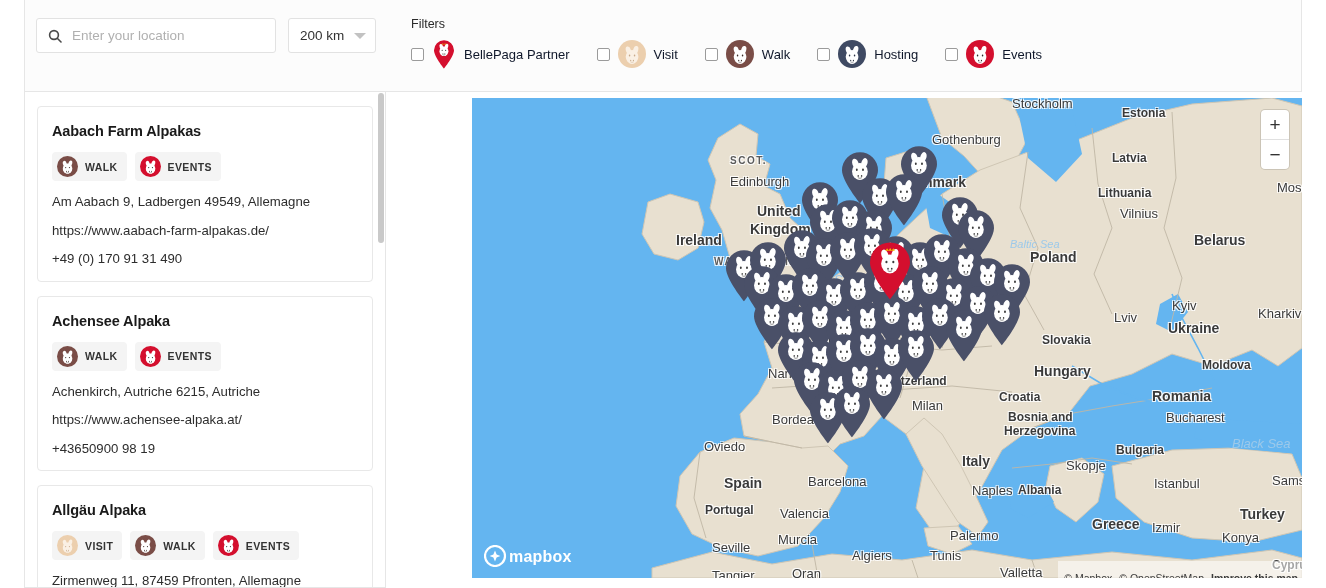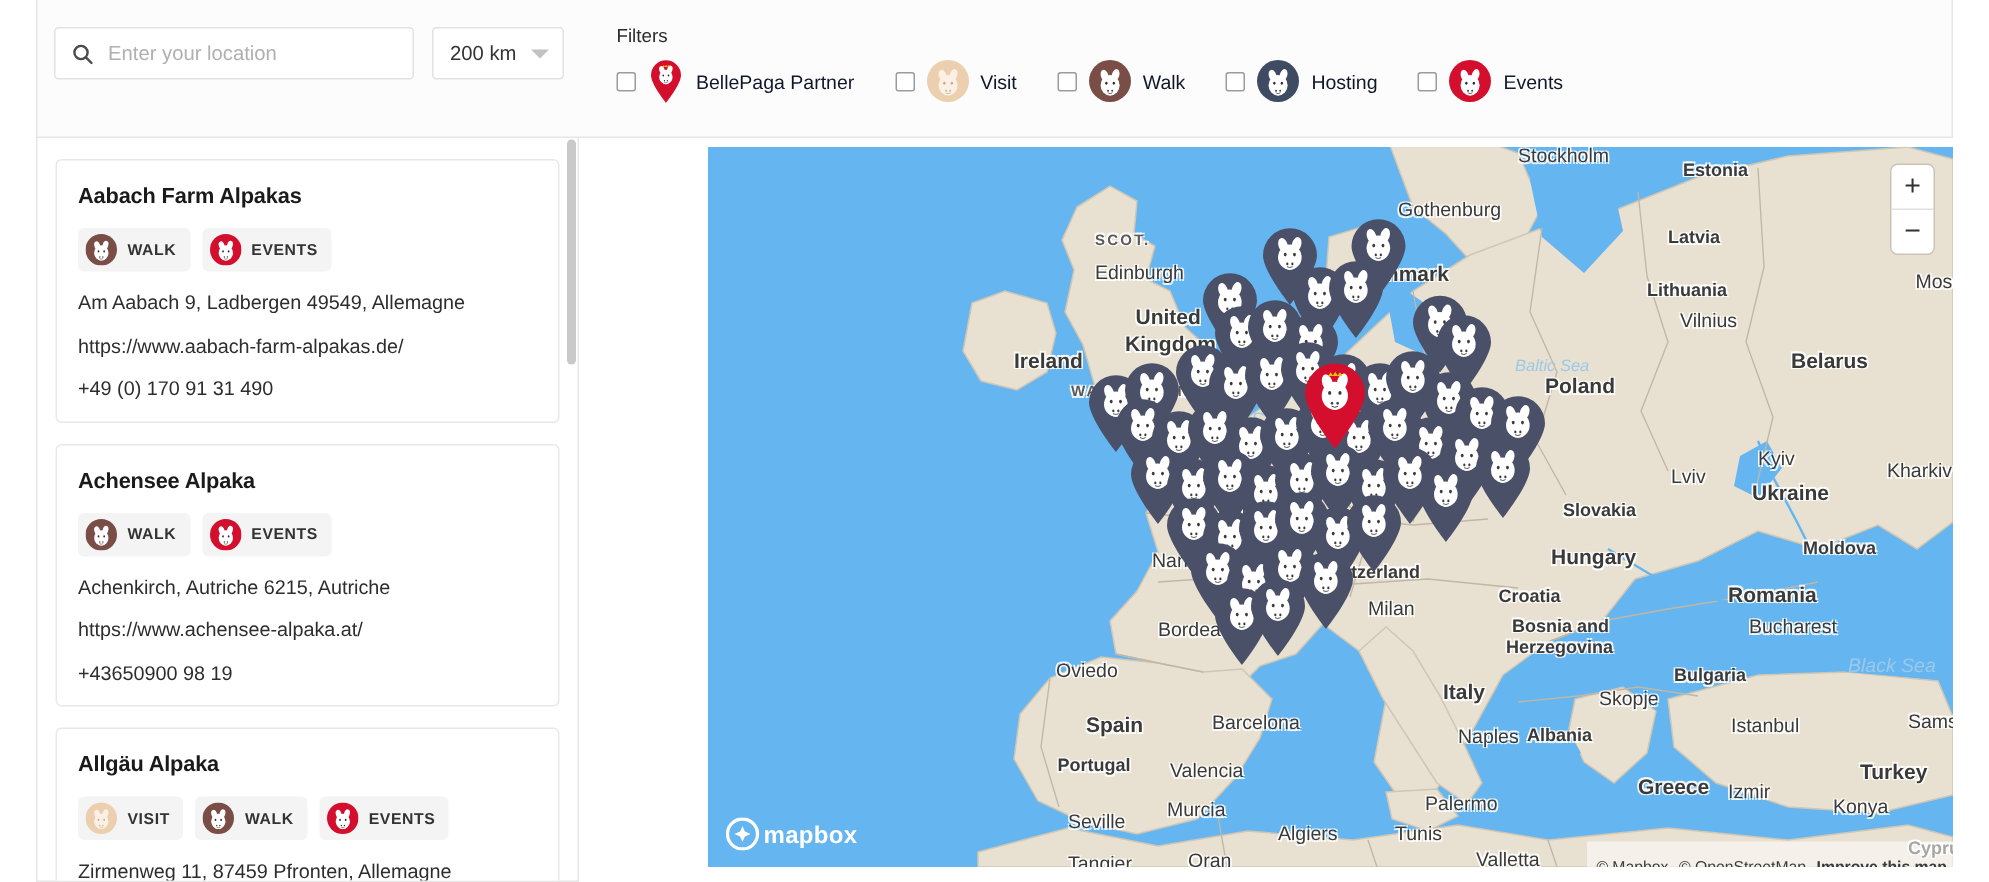--- a/index.html
+++ b/index.html
@@ -555,21 +555,21 @@
         <div class="map-lbl lbl-city" style="left: 682px; top: 378px;">Istanbul</div>
         <div class="map-lbl lbl-country" style="left: 768px; top: 408px;">Turkey</div>
         <div class="map-lbl lbl-city" style="left: 750px; top: 432px;">Konya</div>
         <div class="map-lbl lbl-city" style="left: 800px; top: 375px;">Samsun</div>
         <div class="map-lbl lbl-sea" style="left: 760px; top: 338px;">Black Sea</div>
         <div class="map-lbl lbl-country-sm" style="left: 800px; top: 460px;">Cyprus</div>
         <div class="map-lbl lbl-country" style="left: 490px; top: 355px;">Italy</div>
         <div class="map-lbl lbl-city" style="left: 440px; top: 300px;">Milan</div>
         <div class="map-lbl lbl-city" style="left: 500px; top: 385px;">Naples</div>
         <div class="map-lbl lbl-city" style="left: 478px; top: 430px;">Palermo</div>
-        <div class="map-lbl lbl-city" style="left: 512px; top: 467px;">Valletta</div>
+        <div class="map-lbl lbl-city" style="left: 528px; top: 467px;">Valletta</div>
         <div class="map-lbl lbl-country-sm" style="left: 408px; top: 276px;">Switzerland</div>
         <div class="map-lbl lbl-city" style="left: 340px; top: 234px;">Paris</div>
         <div class="map-lbl lbl-city" style="left: 296px; top: 268px;">Nantes</div>
         <div class="map-lbl lbl-city" style="left: 300px; top: 314px;">Bordeaux</div>
         <div class="map-lbl lbl-city" style="left: 232px; top: 341px;">Oviedo</div>
         <div class="map-lbl lbl-country" style="left: 252px; top: 377px;">Spain</div>
         <div class="map-lbl lbl-country-sm" style="left: 198px; top: 405px; padding-left: 35px;">Portugal</div>
         <div class="map-lbl lbl-city" style="left: 336px; top: 376px;">Barcelona</div>
         <div class="map-lbl lbl-city" style="left: 308px; top: 408px;">Valencia</div>
         <div class="map-lbl lbl-city" style="left: 306px; top: 434px;">Murcia</div>

